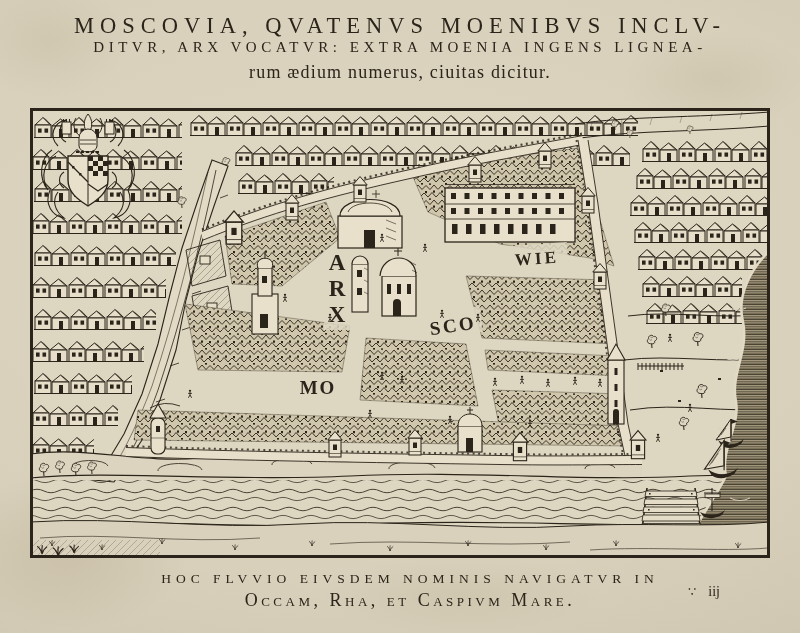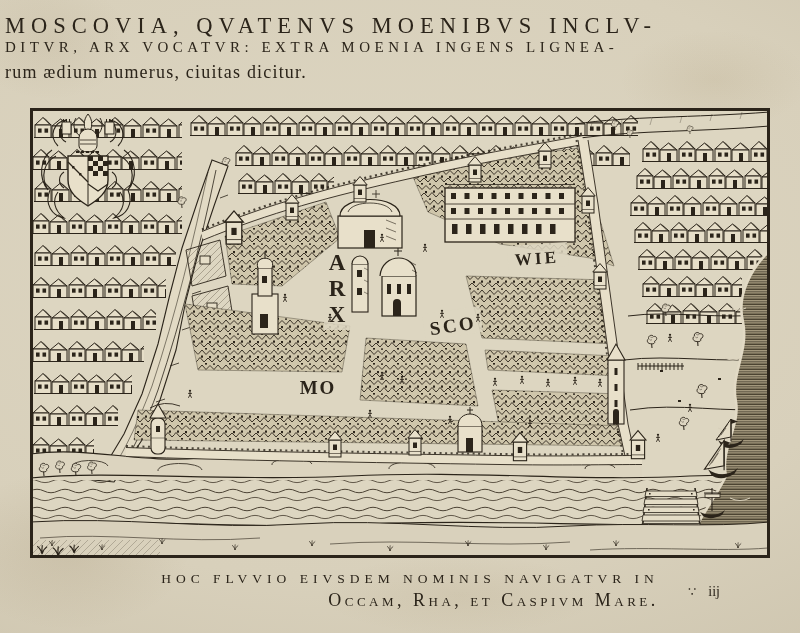--- a/index.html
+++ b/index.html
@@ -7,27 +7,27 @@
     width:800px;height:633px;position:relative;overflow:hidden;
     background:radial-gradient(ellipse 120% 90% at 45% 42%, #ddd6c2 0%, #d8d0bb 55%, #c9c0a9 100%);
     font-family:"Liberation Serif","DejaVu Serif",serif;
     color:var(--ink,#2b241a);
   }
   .stain{position:absolute;border-radius:50%;pointer-events:none}
   .s1{left:620px;top:30px;width:190px;height:100px;background:radial-gradient(closest-side,rgba(140,115,70,.10),transparent)}
   .s2{left:-50px;top:470px;width:240px;height:160px;background:radial-gradient(closest-side,rgba(120,95,55,.12),transparent)}
   .s3{left:320px;top:555px;width:280px;height:80px;background:radial-gradient(closest-side,rgba(130,105,60,.08),transparent)}
   .s4{left:-30px;top:-20px;width:160px;height:120px;background:radial-gradient(closest-side,rgba(120,95,55,.08),transparent)}
-  .title-block{position:absolute;top:13px;left:50%;transform:translateX(-50%);width:790px;text-align:left;white-space:nowrap}
+  .title-block{position:absolute;top:13px;left:50%;transform:translateX(-50%);width:790px;text-align:center;white-space:nowrap}
   .t1{font-size:22.5px;letter-spacing:6px}
   .t2{font-size:15px;letter-spacing:4.5px;}
   .t3{font-size:18px;letter-spacing:1.2px;margin-top:6px}
   .map-frame{position:absolute;left:30px;top:108px;width:740px;height:450px}
   .map-frame svg{display:block}
-  .caption-block{position:absolute;top:571px;left:410px;transform:translateX(-50%);text-align:right;white-space:nowrap}
+  .caption-block{position:absolute;top:571px;left:410px;transform:translateX(-50%);text-align:center;white-space:nowrap}
   .c1{font-size:13.5px;letter-spacing:5px}
   .c2{font-size:18px;letter-spacing:3.5px;font-variant:small-caps;margin-top:3px}
   .printers-mark{position:absolute;top:584px;left:688px;font-size:14px}
   .printers-mark .dots{font-size:13px;margin-right:12px}
   text{font-family:"Liberation Serif","DejaVu Serif",serif}
 </style>
 </head>
 <body>
 
 <div class="stain s1"></div>

